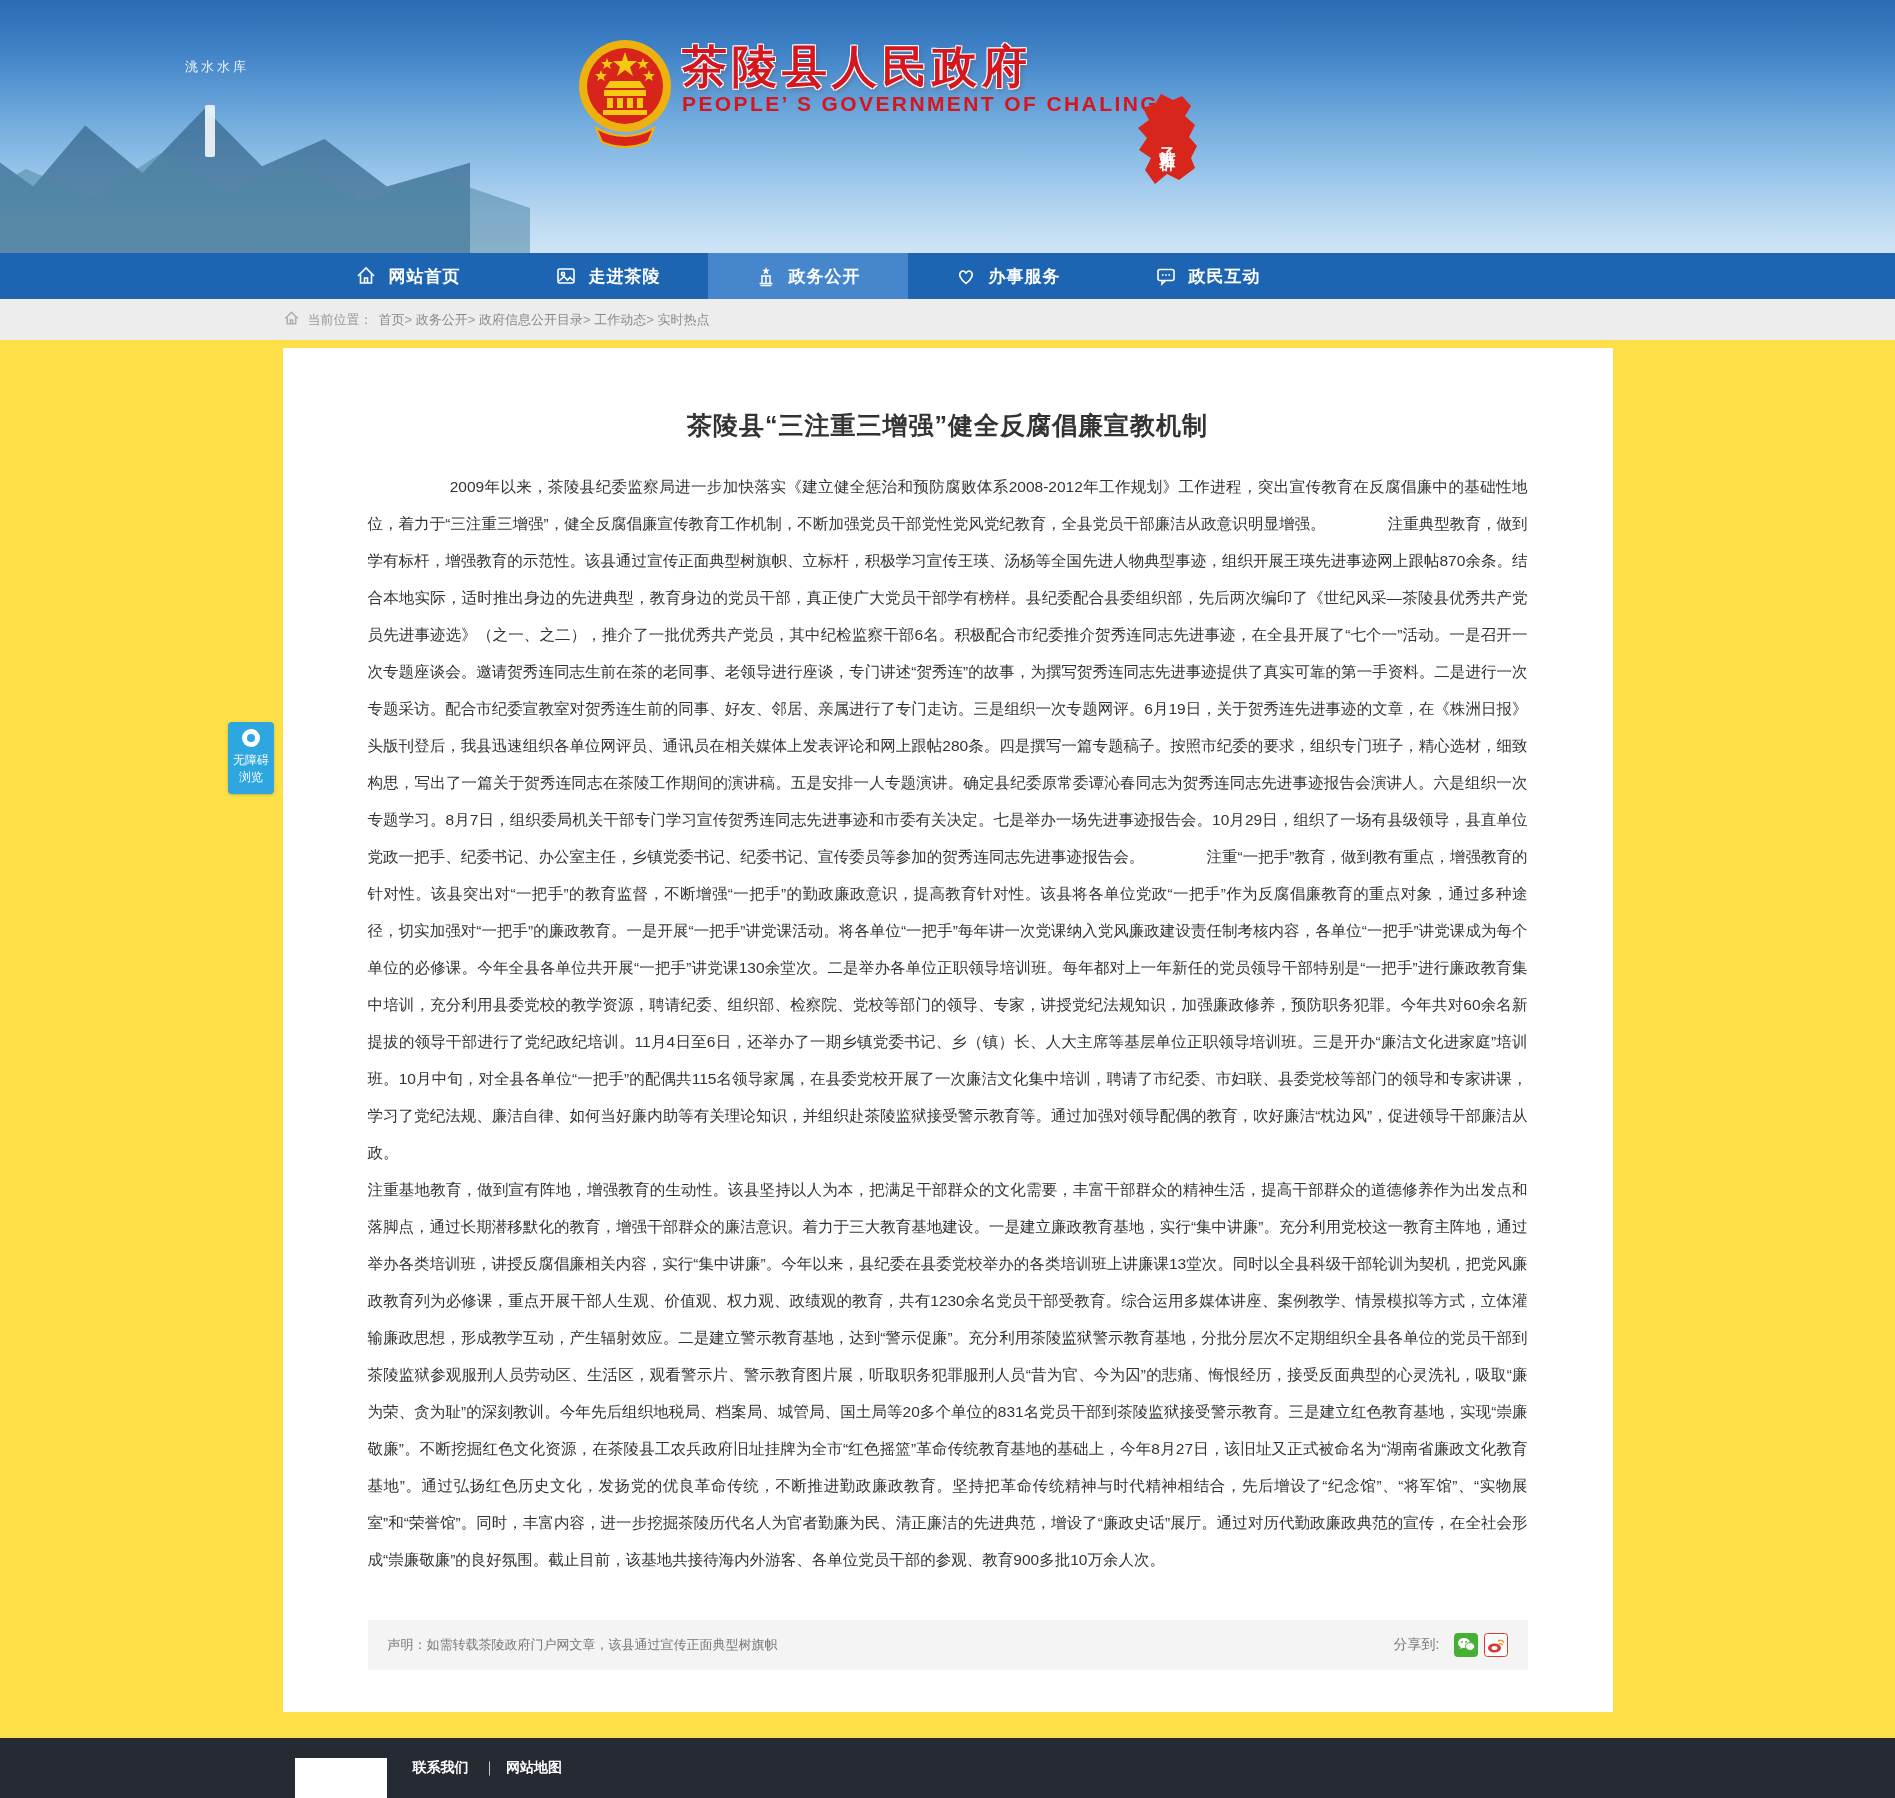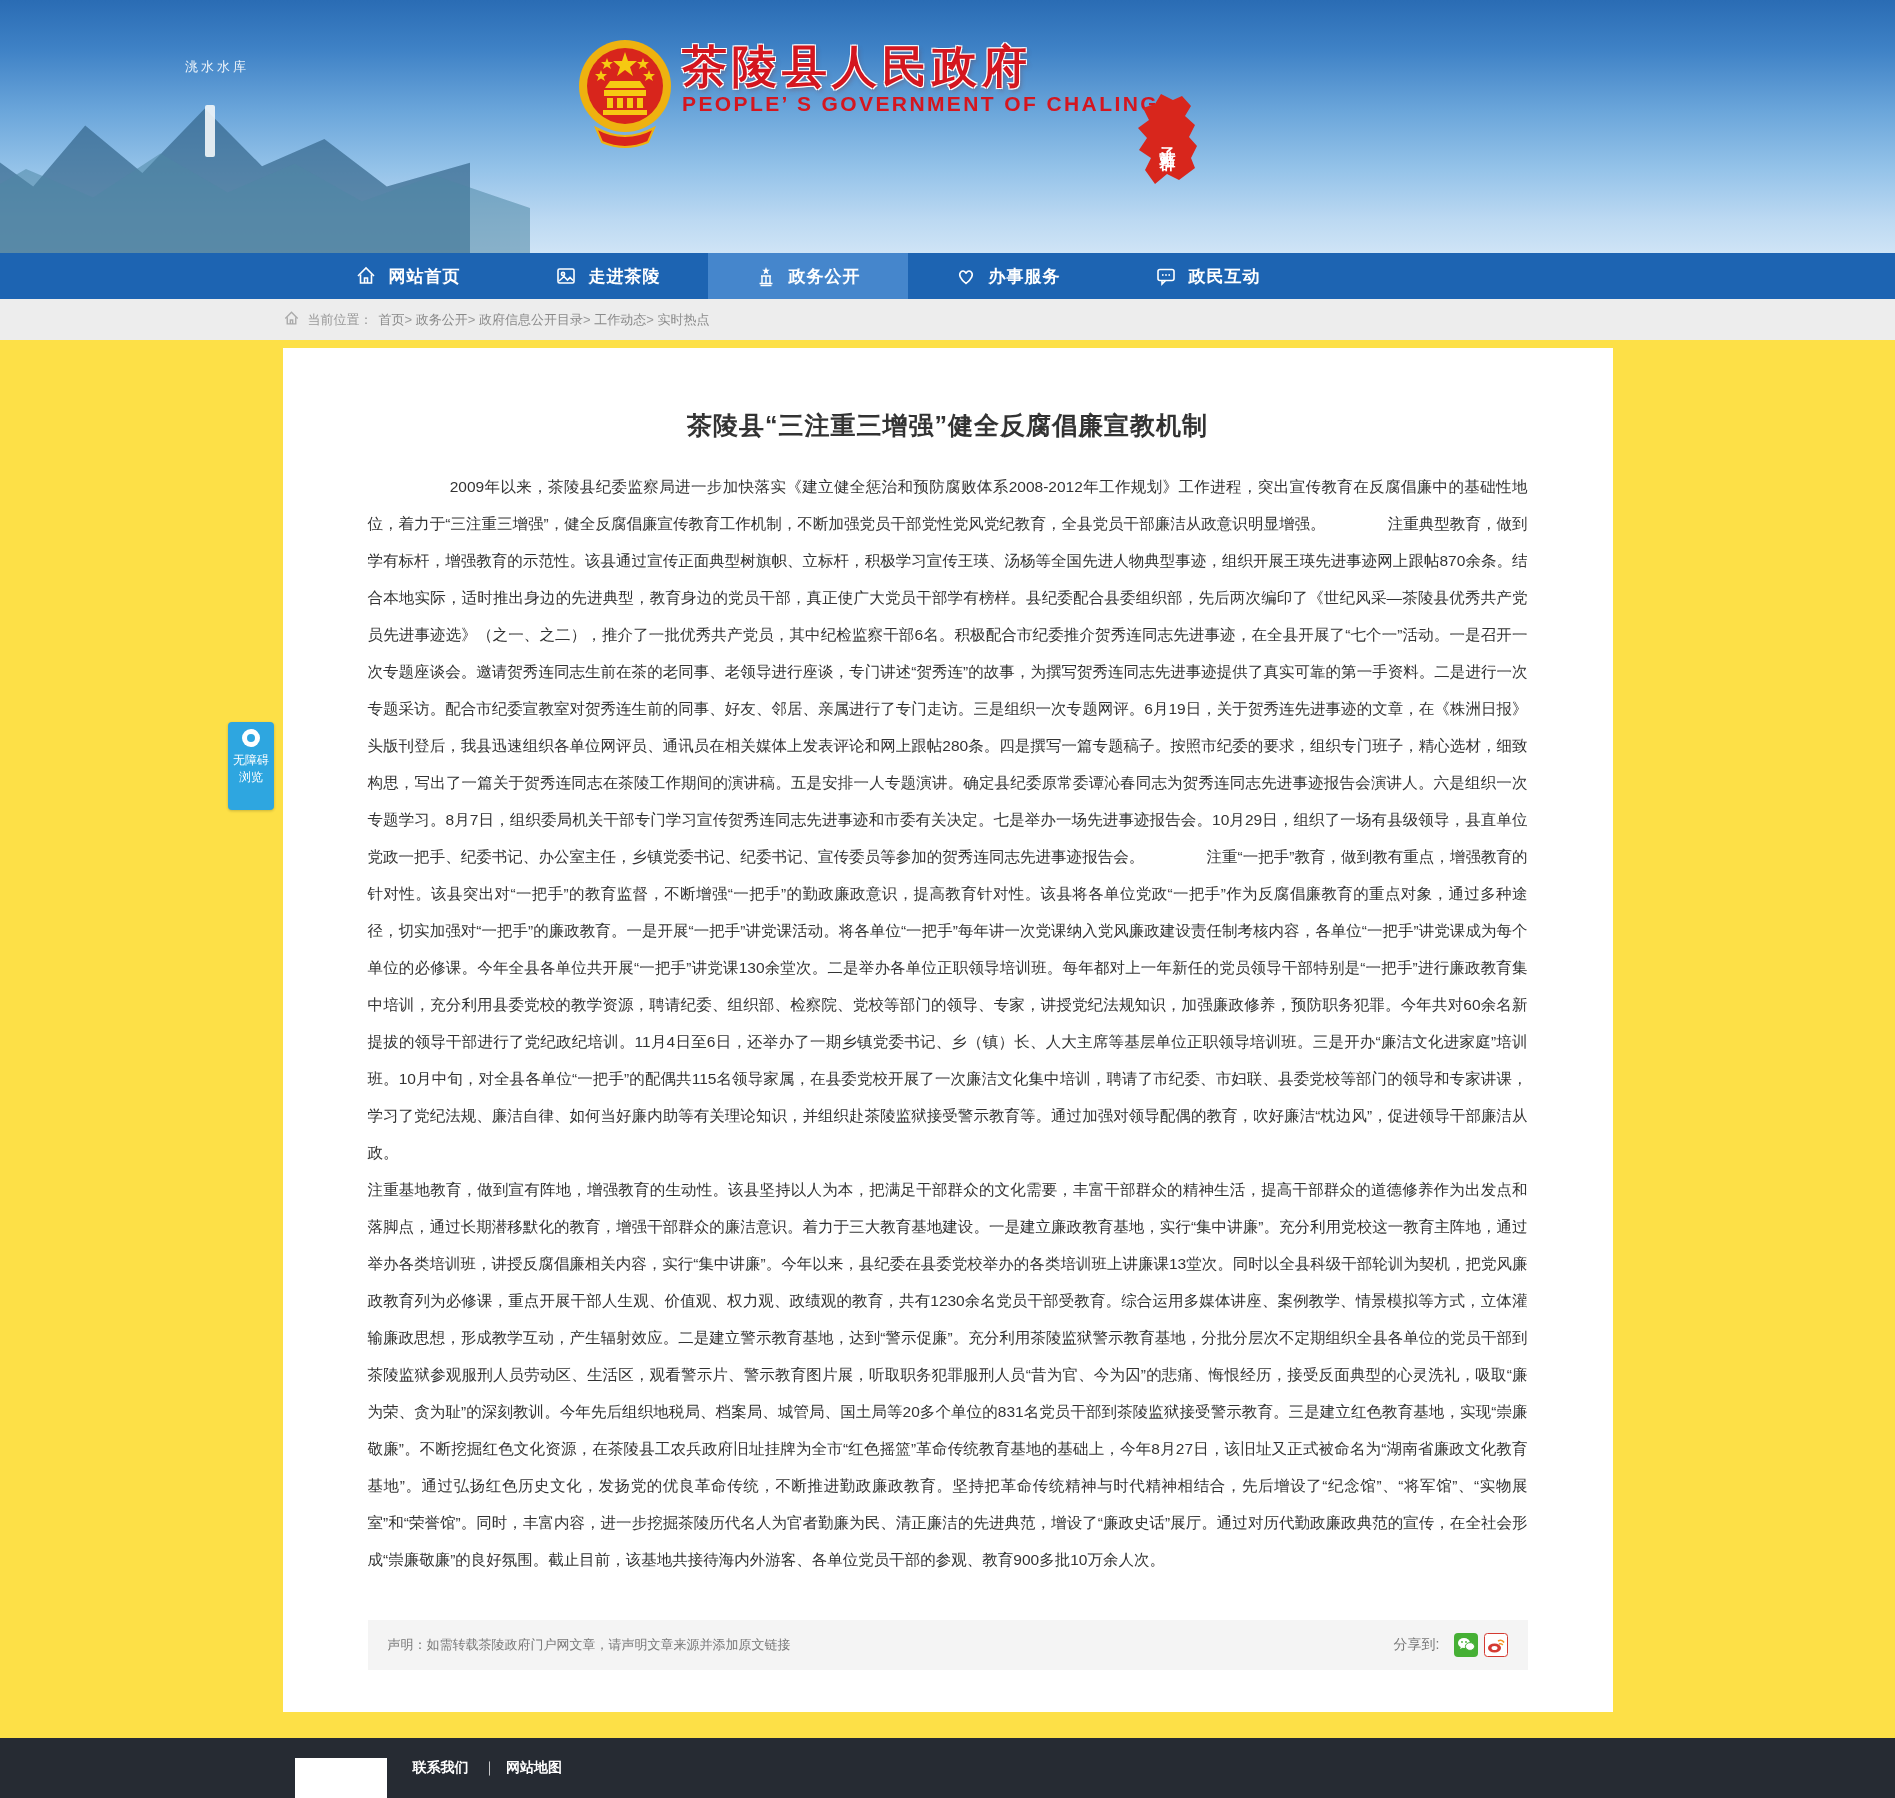--- a/index.html
+++ b/index.html
@@ -100,21 +100,21 @@
   .footer-main { padding:16px 0 0; height:131px; }
   .footer-main .container { display:flex; align-items:flex-start; }
   .qr-code { width:92px; height:92px; background:#fff; padding:4px; margin:4px 26px 0 12px; }
   .footer-info { font-size:13px; color:#c9ccd1; line-height:26px; }
   .footer-links { font-size:14px; color:#fff; font-weight:bold; margin-bottom:2px; }
   .footer-links a { color:#fff; text-decoration:none; cursor:pointer; }
   .footer-links a + a::before { content:"｜"; margin:0 10px; font-weight:normal; opacity:.85; }
 
   
   .a11y-widget {
-    position:absolute; left:228px; top:722px; width:46px; padding:7px 4px 24px;
+    position:absolute; left:228px; top:722px; width:46px; padding:7px 4px 8px;
     background:#2ea6e0; border-radius:4px; text-align:center; color:#fff; font-size:12px;
     line-height:17px; cursor:pointer; box-shadow:0 1px 3px rgba(0,0,0,.2);
   }
   .a11y-widget .eye { width:18px; height:18px; border-radius:50%; background:#fff; margin:0 auto 5px; position:relative; }
   .a11y-widget .eye::after { content:""; position:absolute; left:5px; top:5px; width:8px; height:8px; border-radius:50%; background:#2ea6e0; }
 </style>
 </head>
 <body>
 
 <div class="banner">
@@ -242,21 +242,21 @@
 
 <div class="main-area">
   <div class="article-card">
     <h1 class="article-title">茶陵县“三注重三增强”健全反腐倡廉宣教机制</h1>
     <div class="article-body">
       <p class="indent">2009年以来，茶陵县纪委监察局进一步加快落实《建立健全惩治和预防腐败体系2008-2012年工作规划》工作进程，突出宣传教育在反腐倡廉中的基础性地位，着力于“三注重三增强”，健全反腐倡廉宣传教育工作机制，不断加强党员干部党性党风党纪教育，全县党员干部廉洁从政意识明显增强。　　　　注重典型教育，做到学有标杆，增强教育的示范性。该县通过宣传正面典型树旗帜、立标杆，积极学习宣传王瑛、汤杨等全国先进人物典型事迹，组织开展王瑛先进事迹网上跟帖870余条。结合本地实际，适时推出身边的先进典型，教育身边的党员干部，真正使广大党员干部学有榜样。县纪委配合县委组织部，先后两次编印了《世纪风采—茶陵县优秀共产党员先进事迹选》（之一、之二），推介了一批优秀共产党员，其中纪检监察干部6名。积极配合市纪委推介贺秀连同志先进事迹，在全县开展了“七个一”活动。一是召开一次专题座谈会。邀请贺秀连同志生前在茶的老同事、老领导进行座谈，专门讲述“贺秀连”的故事，为撰写贺秀连同志先进事迹提供了真实可靠的第一手资料。二是进行一次专题采访。配合市纪委宣教室对贺秀连生前的同事、好友、邻居、亲属进行了专门走访。三是组织一次专题网评。6月19日，关于贺秀连先进事迹的文章，在《株洲日报》头版刊登后，我县迅速组织各单位网评员、通讯员在相关媒体上发表评论和网上跟帖280条。四是撰写一篇专题稿子。按照市纪委的要求，组织专门班子，精心选材，细致构思，写出了一篇关于贺秀连同志在茶陵工作期间的演讲稿。五是安排一人专题演讲。确定县纪委原常委谭沁春同志为贺秀连同志先进事迹报告会演讲人。六是组织一次专题学习。8月7日，组织委局机关干部专门学习宣传贺秀连同志先进事迹和市委有关决定。七是举办一场先进事迹报告会。10月29日，组织了一场有县级领导，县直单位党政一把手、纪委书记、办公室主任，乡镇党委书记、纪委书记、宣传委员等参加的贺秀连同志先进事迹报告会。　　　　注重“一把手”教育，做到教有重点，增强教育的针对性。该县突出对“一把手”的教育监督，不断增强“一把手”的勤政廉政意识，提高教育针对性。该县将各单位党政“一把手”作为反腐倡廉教育的重点对象，通过多种途径，切实加强对“一把手”的廉政教育。一是开展“一把手”讲党课活动。将各单位“一把手”每年讲一次党课纳入党风廉政建设责任制考核内容，各单位“一把手”讲党课成为每个单位的必修课。今年全县各单位共开展“一把手”讲党课130余堂次。二是举办各单位正职领导培训班。每年都对上一年新任的党员领导干部特别是“一把手”进行廉政教育集中培训，充分利用县委党校的教学资源，聘请纪委、组织部、检察院、党校等部门的领导、专家，讲授党纪法规知识，加强廉政修养，预防职务犯罪。今年共对60余名新提拔的领导干部进行了党纪政纪培训。11月4日至6日，还举办了一期乡镇党委书记、乡（镇）长、人大主席等基层单位正职领导培训班。三是开办“廉洁文化进家庭”培训班。10月中旬，对全县各单位“一把手”的配偶共115名领导家属，在县委党校开展了一次廉洁文化集中培训，聘请了市纪委、市妇联、县委党校等部门的领导和专家讲课，学习了党纪法规、廉洁自律、如何当好廉内助等有关理论知识，并组织赴茶陵监狱接受警示教育等。通过加强对领导配偶的教育，吹好廉洁“枕边风”，促进领导干部廉洁从政。</p>
       <p>注重基地教育，做到宣有阵地，增强教育的生动性。该县坚持以人为本，把满足干部群众的文化需要，丰富干部群众的精神生活，提高干部群众的道德修养作为出发点和落脚点，通过长期潜移默化的教育，增强干部群众的廉洁意识。着力于三大教育基地建设。一是建立廉政教育基地，实行“集中讲廉”。充分利用党校这一教育主阵地，通过举办各类培训班，讲授反腐倡廉相关内容，实行“集中讲廉”。今年以来，县纪委在县委党校举办的各类培训班上讲廉课13堂次。同时以全县科级干部轮训为契机，把党风廉政教育列为必修课，重点开展干部人生观、价值观、权力观、政绩观的教育，共有1230余名党员干部受教育。综合运用多媒体讲座、案例教学、情景模拟等方式，立体灌输廉政思想，形成教学互动，产生辐射效应。二是建立警示教育基地，达到“警示促廉”。充分利用茶陵监狱警示教育基地，分批分层次不定期组织全县各单位的党员干部到茶陵监狱参观服刑人员劳动区、生活区，观看警示片、警示教育图片展，听取职务犯罪服刑人员“昔为官、今为囚”的悲痛、悔恨经历，接受反面典型的心灵洗礼，吸取“廉为荣、贪为耻”的深刻教训。今年先后组织地税局、档案局、城管局、国土局等20多个单位的831名党员干部到茶陵监狱接受警示教育。三是建立红色教育基地，实现“崇廉敬廉”。不断挖掘红色文化资源，在茶陵县工农兵政府旧址挂牌为全市“红色摇篮”革命传统教育基地的基础上，今年8月27日，该旧址又正式被命名为“湖南省廉政文化教育基地”。通过弘扬红色历史文化，发扬党的优良革命传统，不断推进勤政廉政教育。坚持把革命传统精神与时代精神相结合，先后增设了“纪念馆”、“将军馆”、“实物展室”和“荣誉馆”。同时，丰富内容，进一步挖掘茶陵历代名人为官者勤廉为民、清正廉洁的先进典范，增设了“廉政史话”展厅。通过对历代勤政廉政典范的宣传，在全社会形成“崇廉敬廉”的良好氛围。截止目前，该基地共接待海内外游客、各单位党员干部的参观、教育900多批10万余人次。</p>
     </div>
 
     <div class="share-bar">
-      <span class="share-statement">声明：如需转载茶陵政府门户网文章，请声明文章来源并添加原文链接</span>
+      <span class="share-statement">声明：如需转载茶陵政府门户网文章，该县通过宣传正面典型树旗帜</span>
       <span class="share-right">
         <span class="share-label">分享到:</span>
         <span class="share-icon">
           <svg width="24" height="24" viewBox="0 0 24 24">
             <rect x="0" y="0" width="24" height="24" rx="4" fill="#46b035"></rect>
             <ellipse cx="10" cy="10" rx="6" ry="5" fill="#fff"></ellipse>
             <path d="M7,13.5 L6,16 L9,14.5 Z" fill="#fff"></path>
             <ellipse cx="16" cy="13.5" rx="4.6" ry="3.9" fill="#fff" stroke="#46b035" stroke-width="1"></ellipse>
             <circle cx="8" cy="9" r="0.9" fill="#46b035"></circle>
               <circle cx="12" cy="9" r="0.9" fill="#46b035"></circle>

